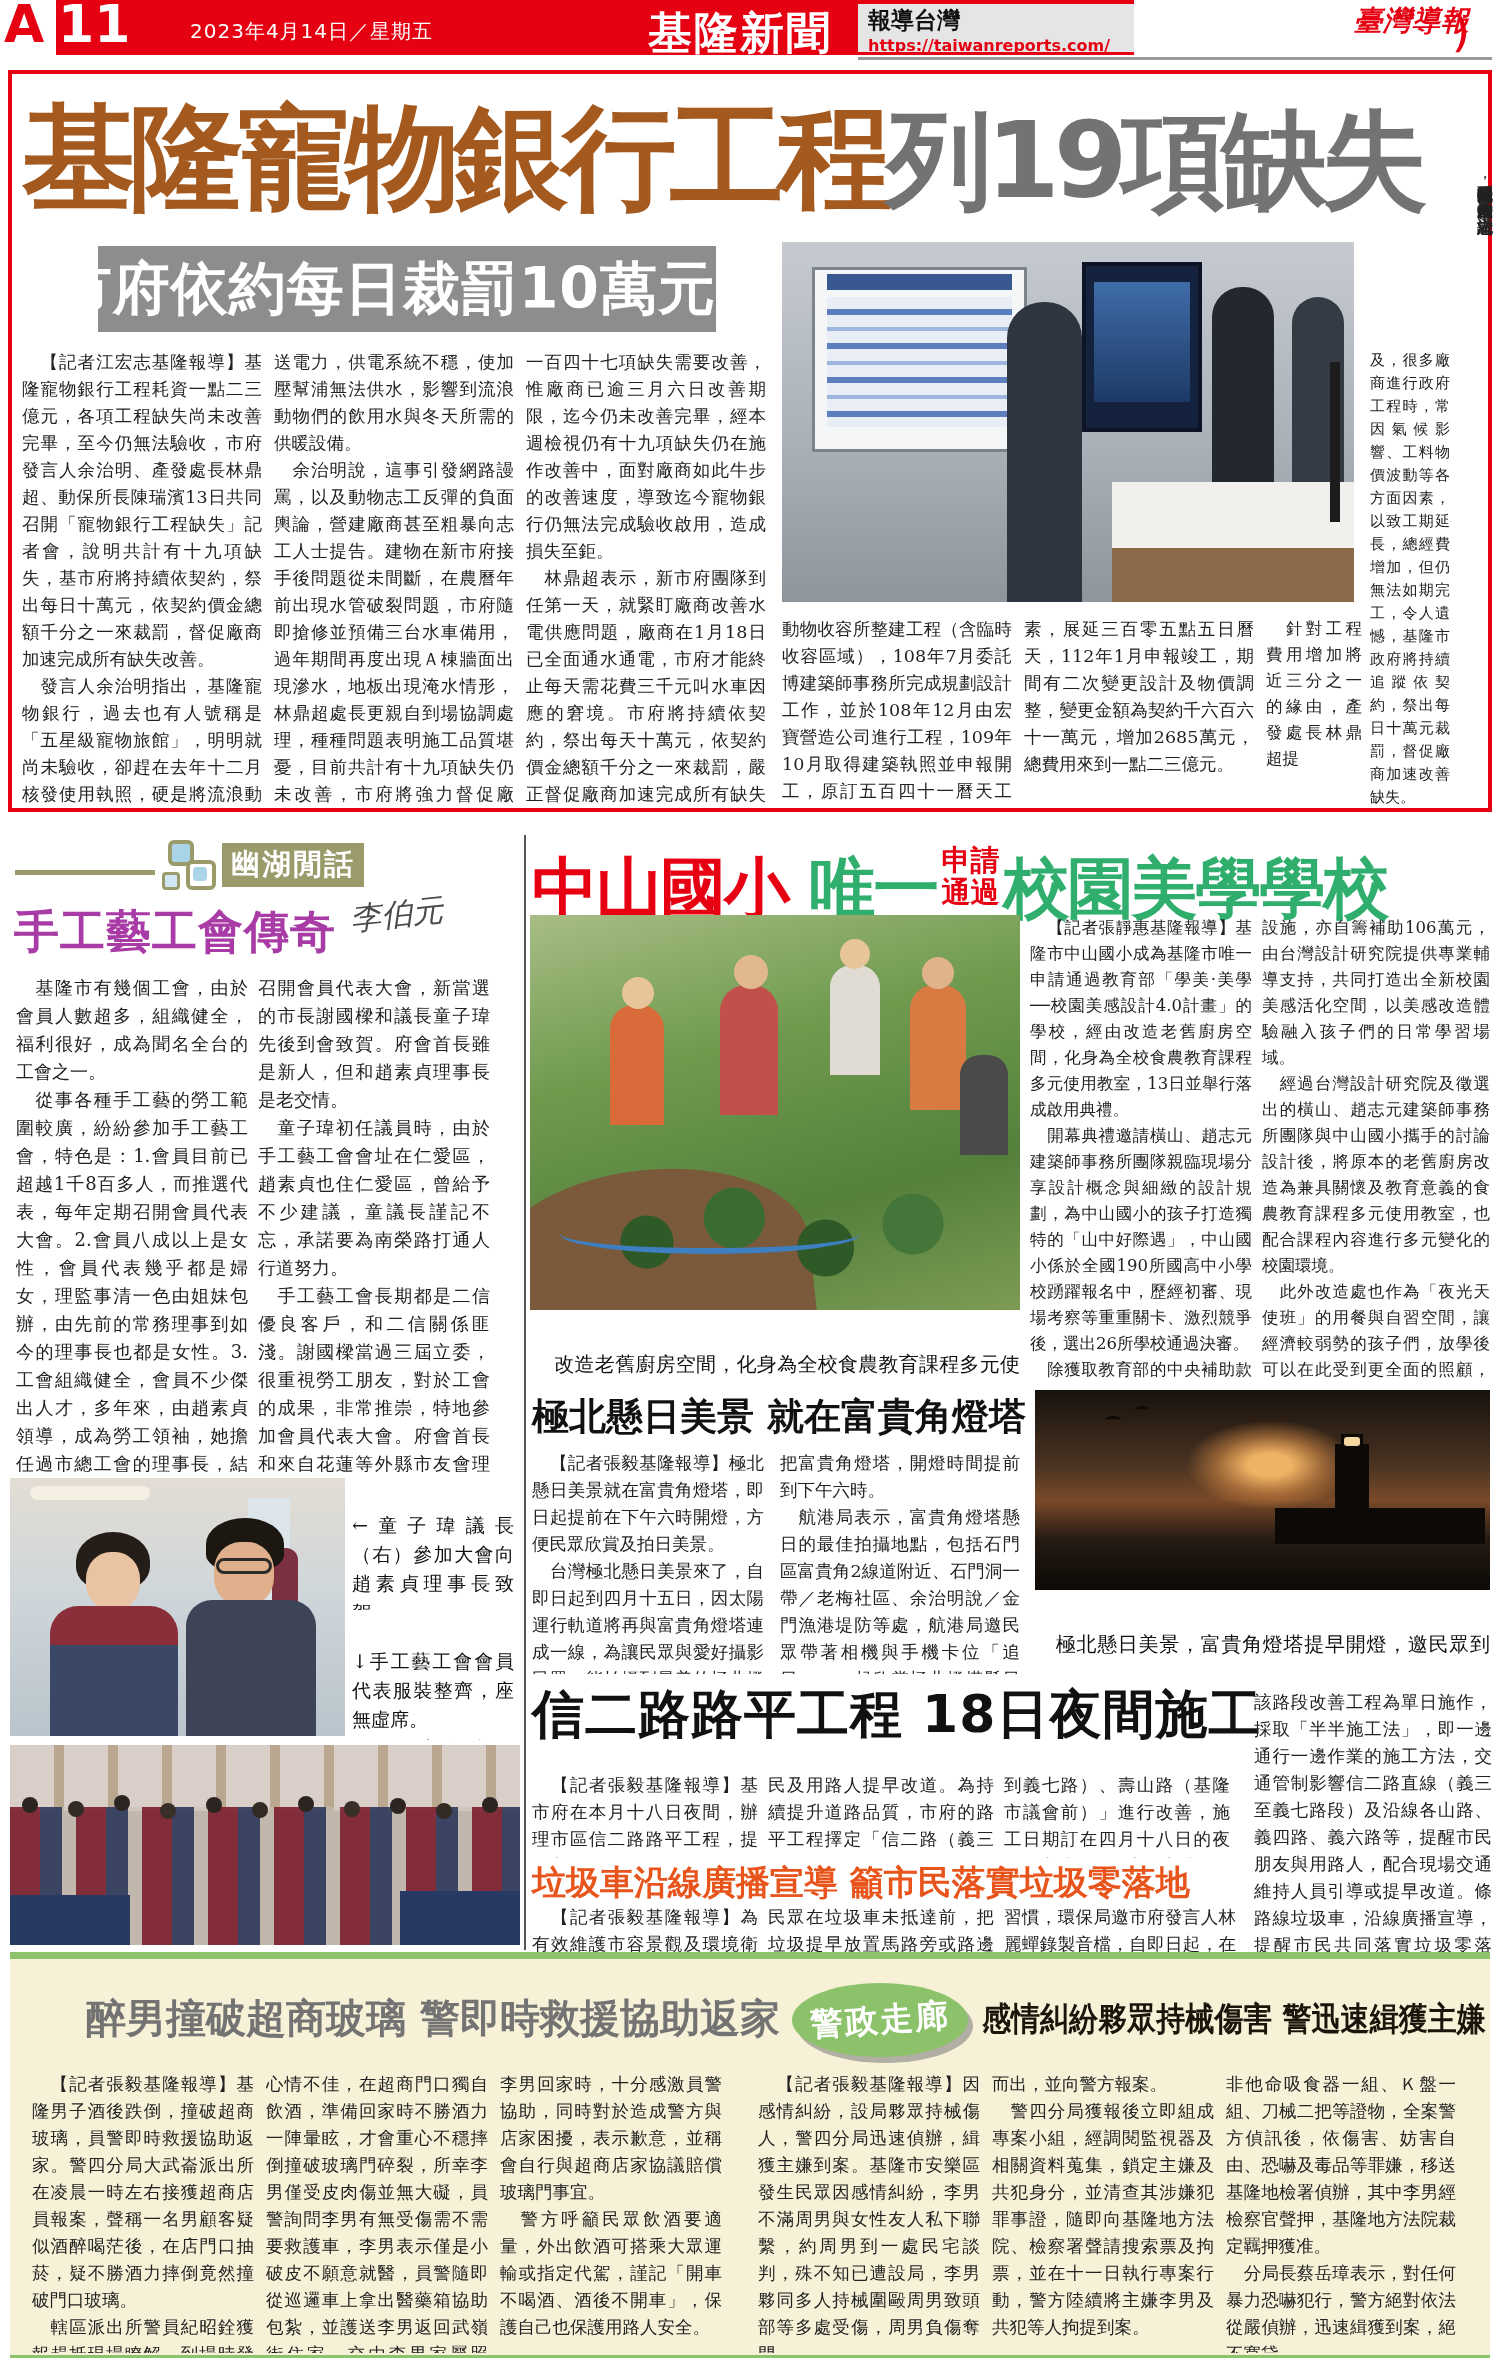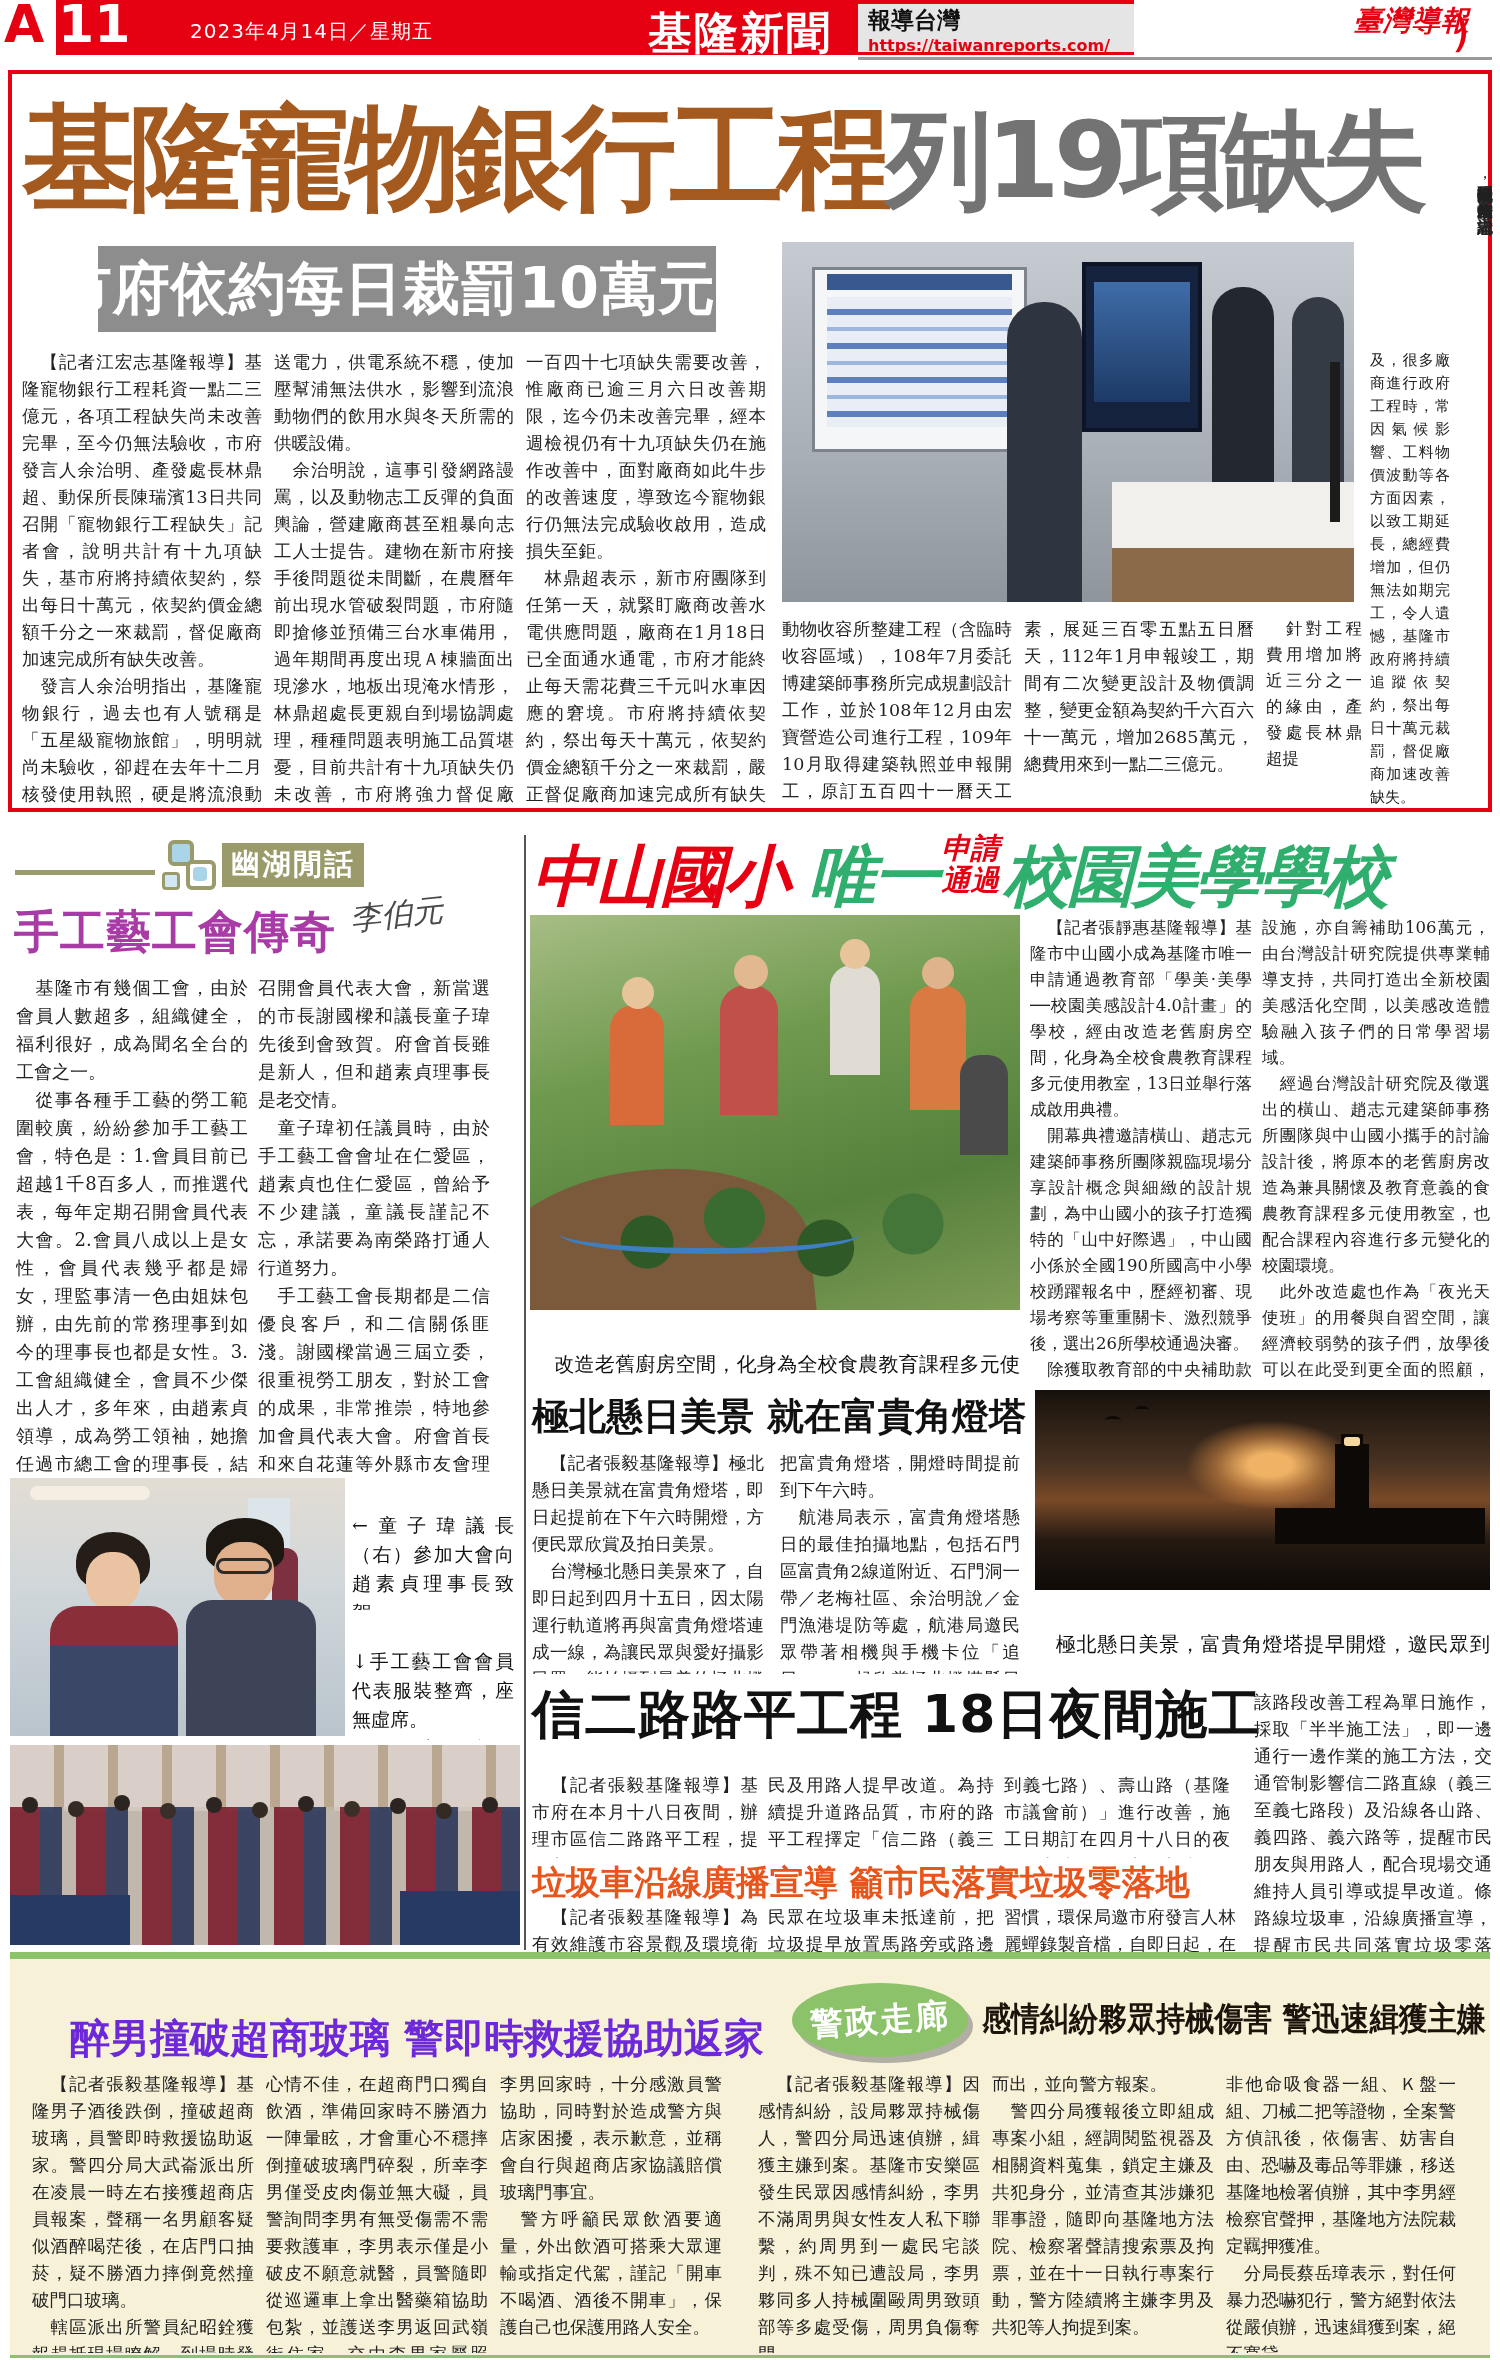--- a/index.html
+++ b/index.html
@@ -127,21 +127,21 @@
     <div class="abs" style="left:12px;top:52px;width:16px;height:16px;border-radius:50%;background:#2c2420;
                 box-shadow:46px 4px 0 #332a24,92px -2px 0 #2c2420,138px 6px 0 #3a2f28,184px 0 0 #2c2420,230px 5px 0 #332a24,276px -1px 0 #2c2420,322px 4px 0 #3a2f28,368px 1px 0 #2c2420,414px 6px 0 #332a24,460px 0 0 #2c2420;"></div>
     <div class="abs" style="left:0px;top:150px;width:120px;height:50px;background:#263a63;"></div>
     <div class="abs" style="left:390px;top:146px;width:120px;height:54px;background:#263a63;"></div>
   </div>
 </div>
 
 <div class="abs" style="left:524px;top:835px;width:2px;height:1115px;background:#555555;"></div>
 
 <div class="abs" style="left:530px;top:820px;width:962px;height:566px;">
-  <div class="hl sans" style="left:2px;top:12px;letter-spacing:-2px;font-style:italic;">
+  <div class="hl sans" style="left:2px;top:24px;letter-spacing:-2px;">
     <span style="font-size:66px;color:#e60012;">中山國小</span>
     <span style="font-size:66px;color:#2fae6e;margin-left:18px;">唯一</span><span class="sans" style="display:inline-block;vertical-align:top;margin:0 4px;line-height:32px;letter-spacing:0;">
       <span style="display:block;font-size:29px;font-weight:900;color:#e60012;">申請</span>
       <span style="display:block;font-size:29px;font-weight:900;color:#e60012;">通過</span>
     </span><span style="font-size:66px;color:#2fae6e;">校園美學學校</span>
   </div>
 
   <div class="photo" style="left:0;top:95px;width:490px;height:395px;background:linear-gradient(165deg,#a7bd85 0%,#6f9a4e 35%,#55803c 70%,#7d9b55 100%);">
     <div class="abs" style="left:-40px;bottom:-30px;width:320px;height:170px;background:#7a5a3a;border-radius:50% 50% 0 0;transform:rotate(-6deg);"></div>
     <div class="abs" style="left:60px;bottom:20px;width:380px;height:120px;background:radial-gradient(circle at 15% 60%,#2f5a28 0 26px,transparent 27px),radial-gradient(circle at 38% 40%,#3a6b30 0 30px,transparent 31px),radial-gradient(circle at 62% 65%,#2f5a28 0 28px,transparent 29px),radial-gradient(circle at 85% 45%,#44763a 0 30px,transparent 31px);"></div>
@@ -205,21 +205,21 @@
 
 <div class="abs" style="left:530px;top:1858px;width:716px;height:100px;">
   <div class="hl sans" style="left:2px;top:2px;font-size:34px;color:#e8551c;letter-spacing:0;">垃圾車沿線廣播宣導  籲市民落實垃圾零落地</div>
   <div class="col" style="left:2px;top:46px;width:226px;height:54px;">　【記者張毅基隆報導】為有效維護市容景觀及環境衛生，改變少數</div>
   <div class="col" style="left:238px;top:46px;width:226px;height:54px;">民眾在垃圾車未抵達前，把垃圾提早放置馬路旁或路邊棄置的不良</div>
   <div class="col" style="left:474px;top:46px;width:232px;height:54px;">習慣，環保局邀市府發言人林麗蟬錄製音檔，自即日起，在環保局25</div>
 </div>
 
 <div class="abs" style="left:10px;top:1952px;width:1480px;height:406px;background:#f6f1d7;border-top:7px solid #8cc269;border-bottom:3px solid #8cc269;">
 
-  <div class="hl sans" style="left:60px;top:32px;font-size:40px;color:#6d28d9;letter-spacing:0;margin-top:20px;">醉男撞破超商玻璃  警即時救援協助返家</div>
+  <div class="hl sans" style="left:76px;top:32px;font-size:40px;color:#737373;letter-spacing:0;">醉男撞破超商玻璃  警即時救援協助返家</div>
 
   <div class="abs" style="left:782px;top:24px;width:176px;height:74px;background:#8cc269;border-radius:50%;box-shadow:5px 6px 0 rgba(120,120,120,.55);display:flex;align-items:center;justify-content:center;">
     <span class="sans" style="font-size:33px;font-weight:900;color:#ffffff;letter-spacing:2px;transform:rotate(-4deg);white-space:nowrap;">警政走廊</span>
   </div>
 
   <div class="hl sans" style="left:972px;top:38px;font-size:33px;color:#1a140a;transform:scaleX(.88);transform-origin:left;">感情糾紛夥眾持械傷害  警迅速緝獲主嫌</div>
 
   <div class="col" style="left:22px;top:112px;width:222px;height:282px;">　【記者張毅基隆報導】基隆男子酒後跌倒，撞破超商玻璃，員警即時救援協助返家。警四分局大武崙派出所在凌晨一時左右接獲超商店員報案，聲稱一名男顧客疑似酒醉喝茫後，在店門口抽菸，疑不勝酒力摔倒竟然撞破門口玻璃。
 　轄區派出所警員紀昭銓獲報趕抵現場瞭解，到場時發現李男（四十七歲）因</div>
   <div class="col" style="left:256px;top:112px;width:222px;height:282px;">心情不佳，在超商門口獨自飲酒，準備回家時不勝酒力一陣暈眩，才會重心不穩摔倒撞破玻璃門碎裂，所幸李男僅受皮肉傷並無大礙，員警詢問李男有無受傷需不需要救護車，李男表示僅是小破皮不願意就醫，員警隨即從巡邏車上拿出醫藥箱協助包紮，並護送李男返回武嶺街住家，交由李男家屬照顧，家屬看見員警攙扶</div>

